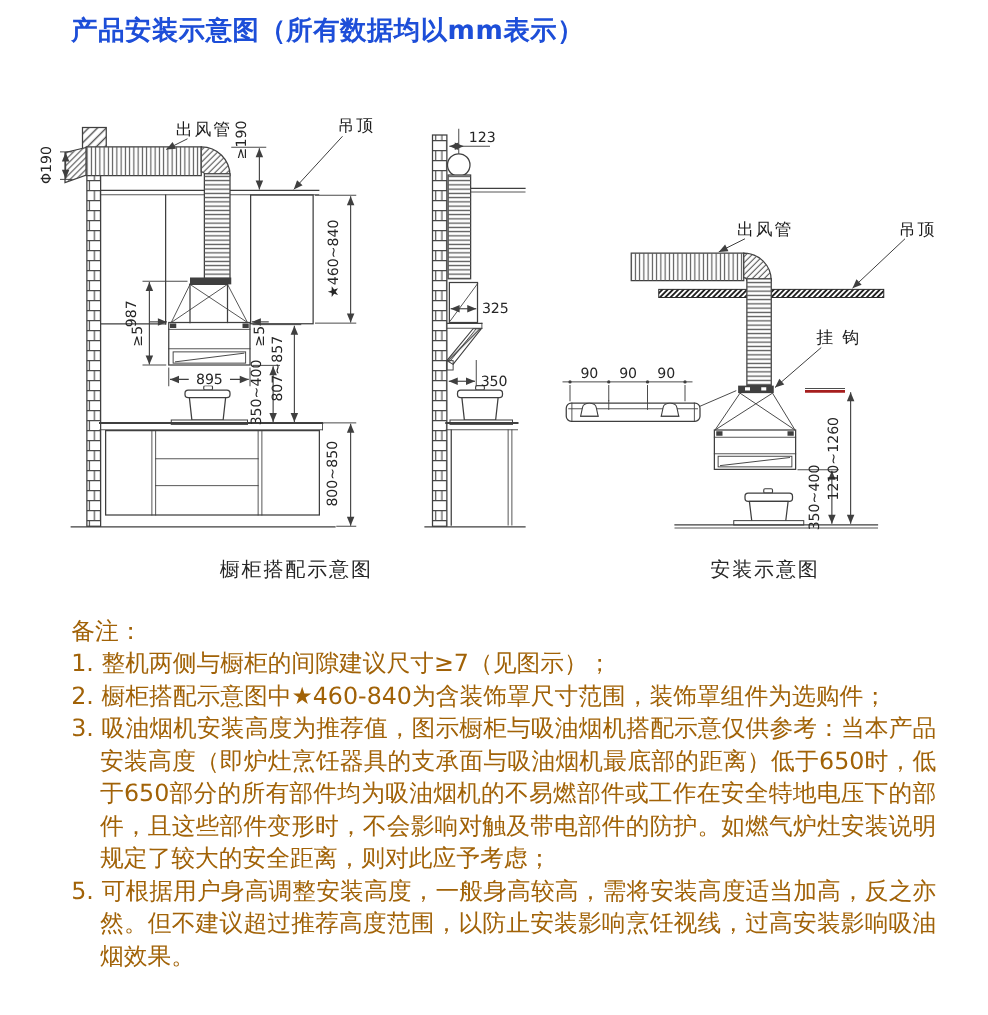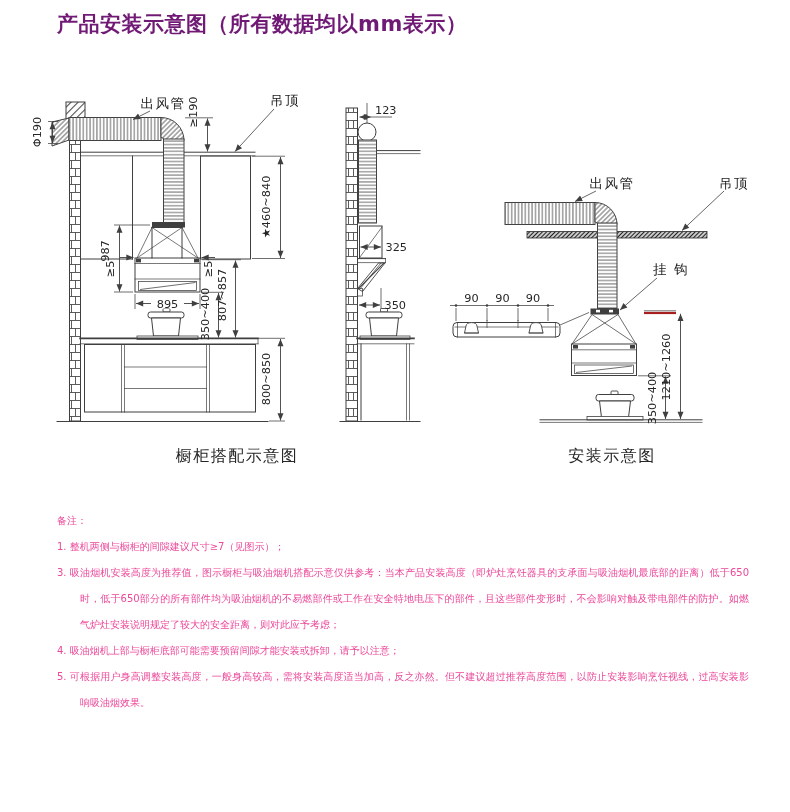--- a/index.html
+++ b/index.html
@@ -1,38 +1,38 @@
 <!DOCTYPE html>
 <html><head>
 <meta charset="utf-8">
 <style>
   html,body{margin:0;padding:0;background:#fff;}
   .page{position:relative;width:790px;height:812px;background:#fff;overflow:hidden;
         font-family:"DejaVu Sans",sans-serif;}
   .title{position:absolute;left:57px;top:10px;font-size:21px;font-weight:bold;
-         color:#701a75;letter-spacing:0.5px;}
+         color:#1d4ed8;letter-spacing:0.5px;}
   svg{position:absolute;left:0;top:0;}
   
   .ln{stroke:#3f3f3f;fill:none;stroke-width:1;stroke-linecap:square;}
   .th{stroke-width:1.6;}
   .tn{stroke-width:0.7;}
   .fw{fill:#fff;}
   .dk{fill:#3f3f3f;stroke:none;}
   .ext{stroke:#3f3f3f;stroke-width:0.75;fill:none;}
   .dim{stroke:#3f3f3f;stroke-width:0.9;fill:none;
        marker-start:url(#arr);marker-end:url(#arr);}
   .dim1{stroke:#3f3f3f;stroke-width:0.9;fill:none;marker-end:url(#arr);}
   .ldr{stroke:#3f3f3f;stroke-width:0.8;fill:none;marker-end:url(#arr);}
   text{font-family:"DejaVu Sans",sans-serif;fill:#262626;}
   .dt{font-size:11.3px;}
   .lbl{font-size:13.5px;letter-spacing:1.5px;fill:#1c1c1c;}
   .cap{font-size:16px;letter-spacing:1.5px;fill:#262626;}
   
-  .notes{position:absolute;left:57px;top:508px;width:692px;font-size:10px;
-         line-height:26px;color:#ec4899;}
+  .notes{position:absolute;left:57px;top:492px;width:692px;font-size:19px;
+         line-height:26px;color:#a16207;}
   .notes .note{padding-left:23px;text-indent:-23px;text-align:justify;}
 </style>
 </head>
 <body>
 
 <div class="page">
 
   <div class="title">产品安装示意图（所有数据均以mm表示）</div>
 
   <svg width="790" height="478" viewBox="0 0 790 478">
@@ -320,18 +320,18 @@
         <text class="lbl" x="671" y="274" text-anchor="middle">挂 钩</text>
         <line class="ldr" x1="657" y1="278" x2="620" y2="310"></line>
       </g>
       <text class="cap" x="612" y="461" text-anchor="middle">安装示意图</text>
     </g>
   </svg>
 
   <div class="notes">
     <div>备注：</div>
     <div class="note">1. 整机两侧与橱柜的间隙建议尺寸≥7（见图示）；</div>
+    <div class="note">2. 橱柜搭配示意图中★460-840为含装饰罩尺寸范围，装饰罩组件为选购件；</div>
     <div class="note">3. 吸油烟机安装高度为推荐值，图示橱柜与吸油烟机搭配示意仅供参考：当本产品安装高度（即炉灶烹饪器具的支承面与吸油烟机最底部的距离）低于650时，低于650部分的所有部件均为吸油烟机的不易燃部件或工作在安全特地电压下的部件，且这些部件变形时，不会影响对触及带电部件的防护。如燃气炉灶安装说明规定了较大的安全距离，则对此应予考虑；</div>
-    <div class="note">4. 吸油烟机上部与橱柜底部可能需要预留间隙才能安装或拆卸，请予以注意；</div>
     <div class="note">5. 可根据用户身高调整安装高度，一般身高较高，需将安装高度适当加高，反之亦然。但不建议超过推荐高度范围，以防止安装影响烹饪视线，过高安装影响吸油烟效果。</div>
   </div>
 
 </div>
 
 </body></html>

